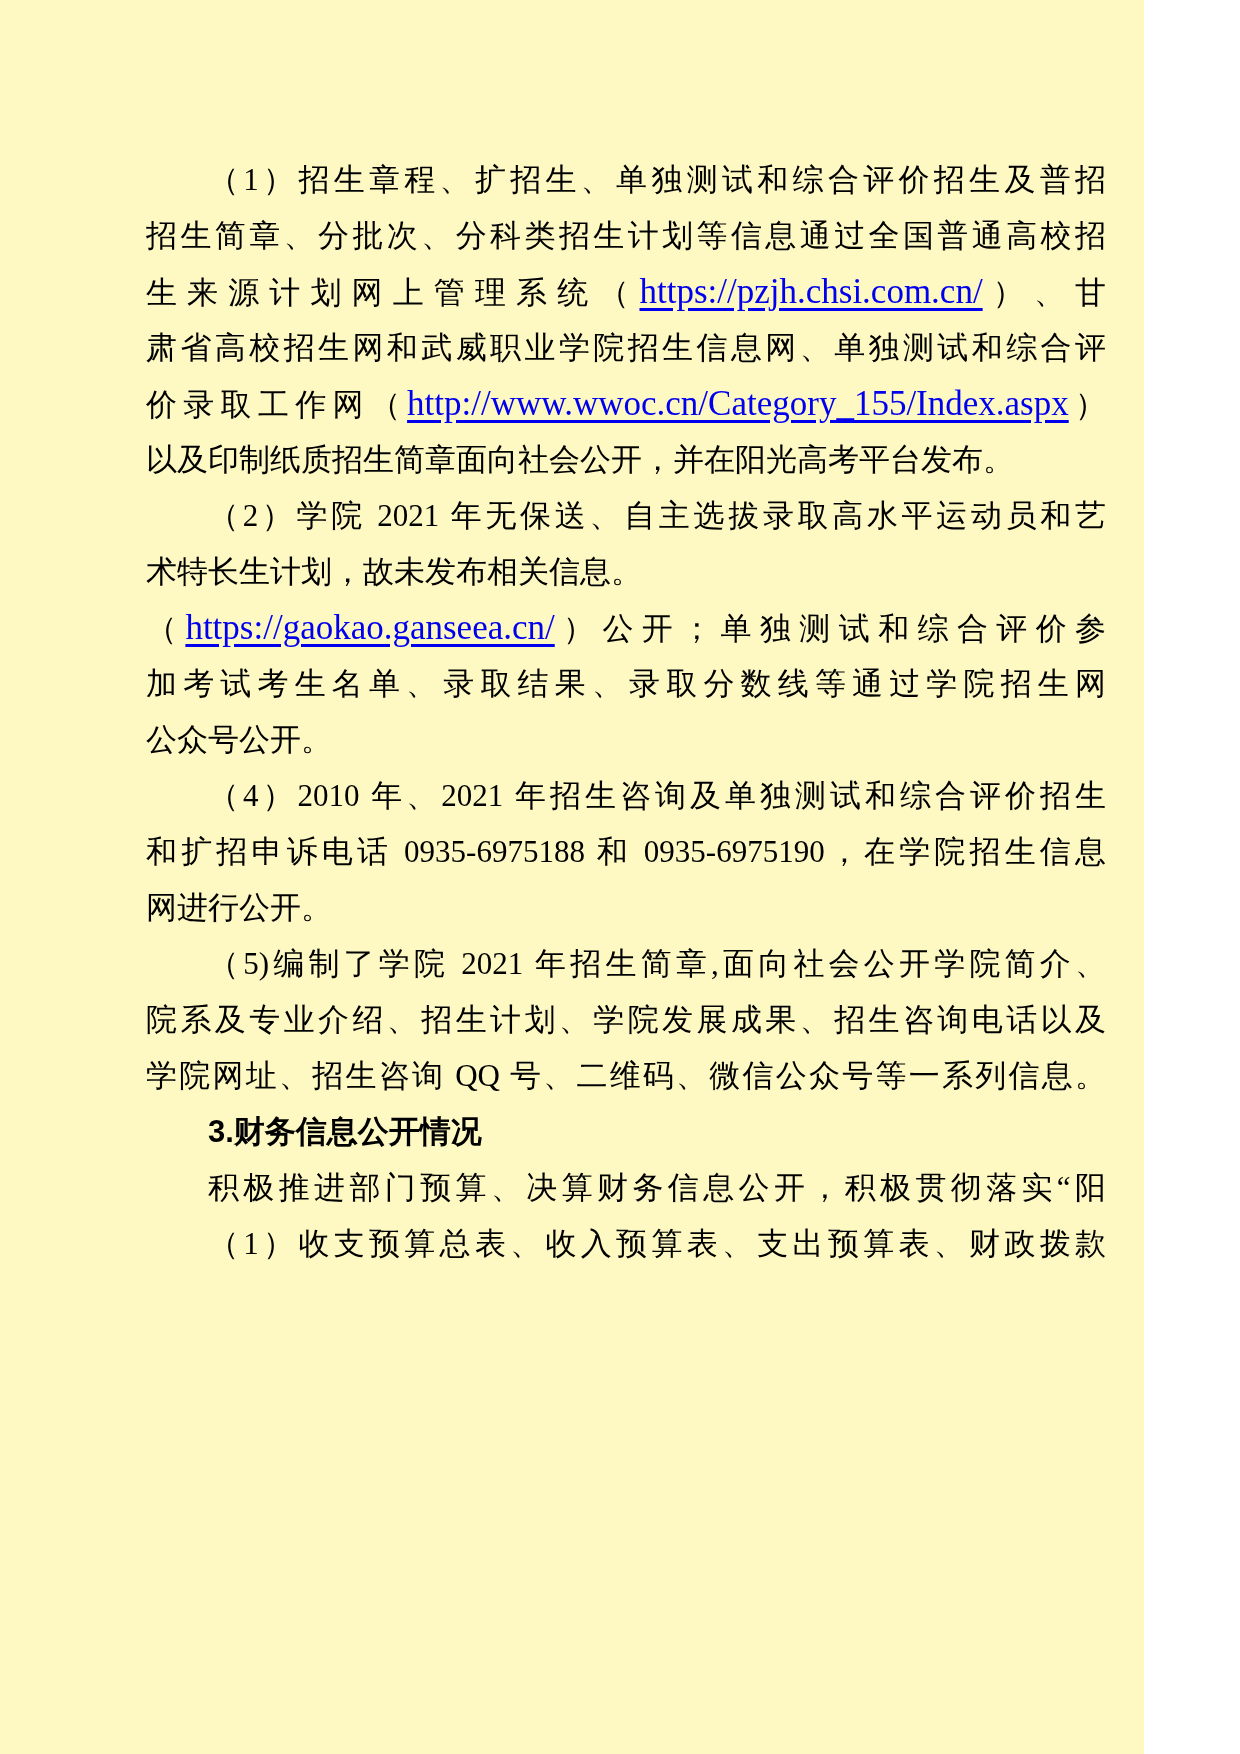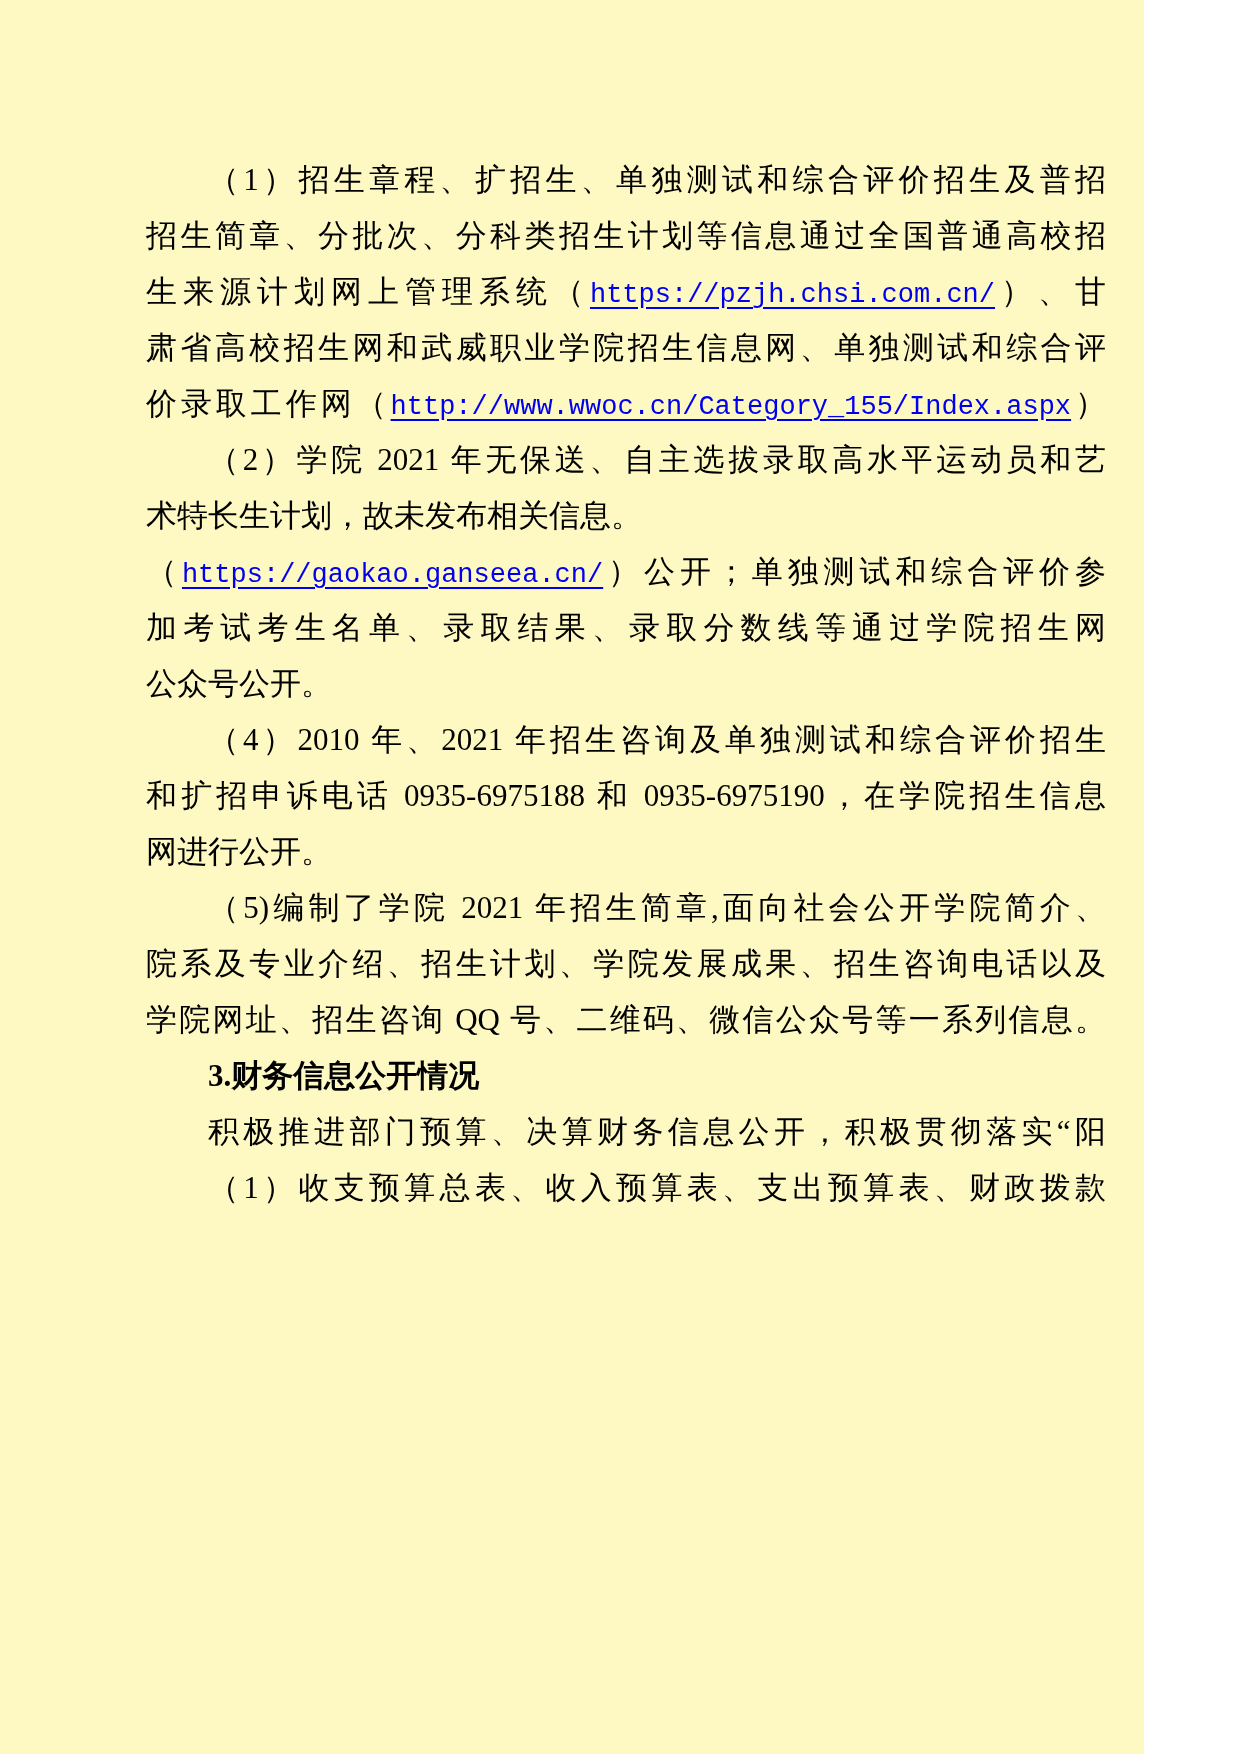--- a/index.html
+++ b/index.html
@@ -29,44 +29,45 @@
     text-align: justify;
     overflow: visible;
   }
   .line.justify {
     text-align-last: justify;
   }
   .line.indent {
     padding-left: 62px;
   }
   .line.heading {
-    font-family: Liberation Serif, serif;
+    font-family: Liberation Sans, sans-serif;
     font-weight: 700;
   }
   .doclink {
     color: #0000ee;
     text-decoration: underline;
     text-underline-offset: 5px;
-    font-family: Liberation Mono, monospace;
-    font-size: 27px;
+    font-family: Liberation Serif, serif;
+    font-size: 35px;
   }
   .text-run {
     color: inherit;
   }
 </style>
 </head>
 <body>
 
 <div class="page">
   <div class="doc">
       <div class="line justify indent"><span class="text-run">（1）招生章程、扩招生、单独测试和综合评价招生及普招</span></div>
       <div class="line justify"><span class="text-run">招生简章、分批次、分科类招生计划等信息通过全国普通高校招</span></div>
       <div class="line justify"><span class="text-run">生来源计划网上管理系统（</span><a class="doclink" href="#">https://pzjh.chsi.com.cn/</a><span class="text-run">）、甘</span></div>
       <div class="line justify"><span class="text-run">肃省高校招生网和武威职业学院招生信息网、单独测试和综合评</span></div>
       <div class="line justify"><span class="text-run">价录取工作网（</span><a class="doclink" href="#">http://www.wwoc.cn/Category_155/Index.aspx</a><span class="text-run">）</span></div>
+      <div class="line"><span class="text-run">以及印制纸质招生简章面向社会公开，并在阳光高考平台发布。</span></div>
       <div class="line justify indent"><span class="text-run">（2）学院 2021 年无保送、自主选拔录取高水平运动员和艺</span></div>
       <div class="line"><span class="text-run">术特长生计划，故未发布相关信息。</span></div>
       <div class="line justify"><span class="text-run">（</span><a class="doclink" href="#">https://gaokao.ganseea.cn/</a><span class="text-run">）公开；单独测试和综合评价参</span></div>
       <div class="line justify"><span class="text-run">加考试考生名单、录取结果、录取分数线等通过学院招生网</span></div>
       <div class="line"><span class="text-run">公众号公开。</span></div>
       <div class="line justify indent"><span class="text-run">（4）2010 年、2021 年招生咨询及单独测试和综合评价招生</span></div>
       <div class="line justify"><span class="text-run">和扩招申诉电话 0935-6975188 和 0935-6975190，在学院招生信息</span></div>
       <div class="line"><span class="text-run">网进行公开。</span></div>
       <div class="line justify indent"><span class="text-run">（5)编制了学院 2021 年招生简章,面向社会公开学院简介、</span></div>
       <div class="line justify"><span class="text-run">院系及专业介绍、招生计划、学院发展成果、招生咨询电话以及</span></div>

